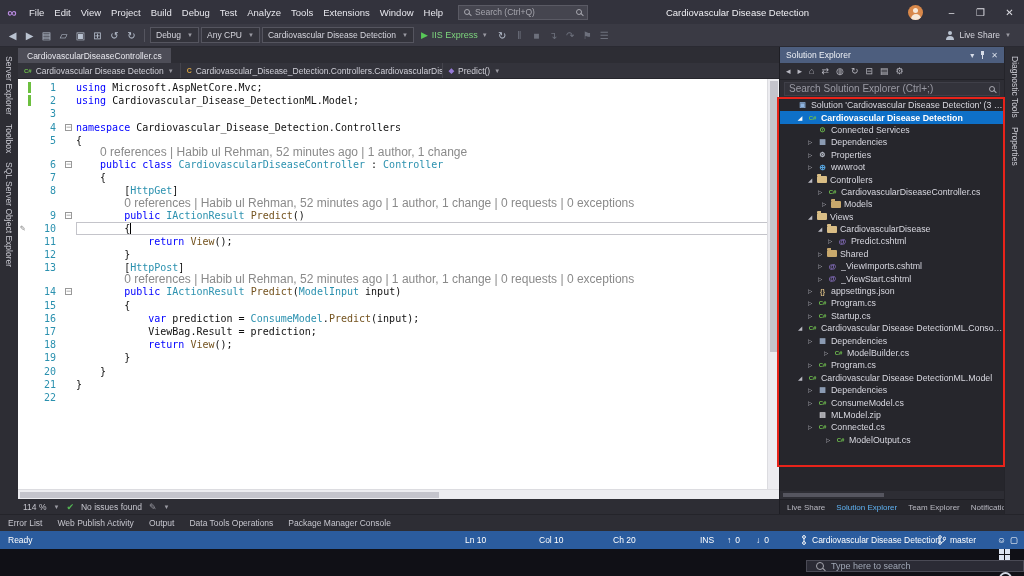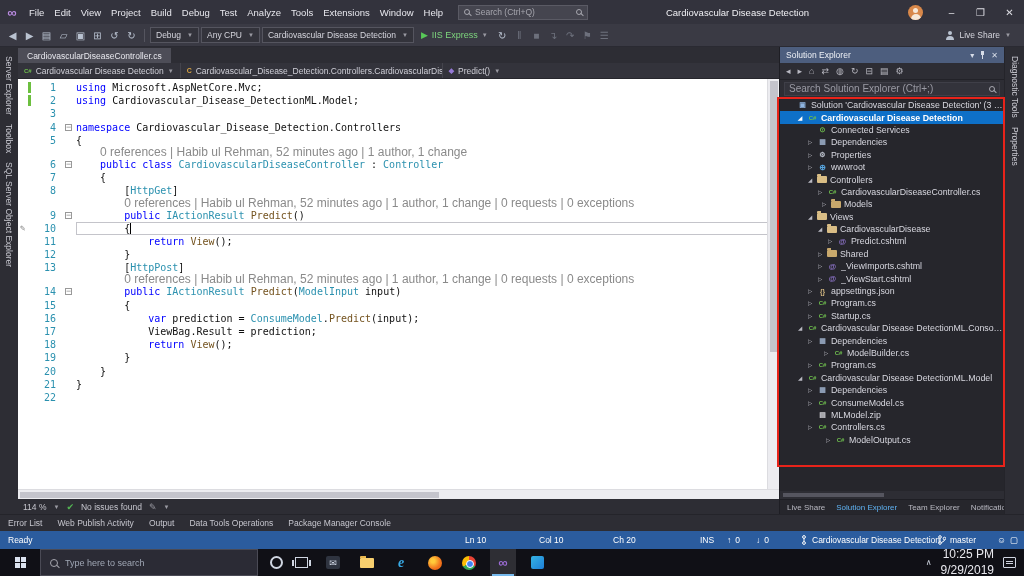--- a/index.html
+++ b/index.html
@@ -133,21 +133,21 @@
 
   
   .statusbar { position:absolute; left:0; right:0; bottom:27px; height:18px; background:#2b5c9e;
                color:#fff; font-size:8.5px; line-height:18px; }
   .sb-abs { position:absolute; top:0; white-space:nowrap; display:flex; align-items:center; height:18px; gap:4px; }
   .sb-pos span { display:inline-block; }
   .sb-svg { display:block; }
 
   
   .taskbar { position:absolute; left:0; right:0; bottom:0; height:27px; background:#101016;
-             display:flex; align-items:center; color:#e8e8ee; }
+             display:flex; align-items:flex-end; color:#e8e8ee;flex-direction:column; }
   .start { width:40px; height:27px; display:flex; align-items:center; justify-content:center; }
   .winlogo { display:grid; grid-template-columns:5px 5px; grid-template-rows:5px 5px; gap:1px; }
   .winlogo i { background:#dce3f0; display:block; }
   .tb-searchbox { width:218px; height:27px; background:#2b2b35; border:1px solid #4a4a55;
                   display:flex; align-items:center; gap:7px; padding:0 9px; color:#9fa6b4; font-size:9px; }
   .cortana { width:13px; height:13px; border-radius:50%; border:2px solid #d0d6e2; margin:0 12px; flex:none; }
   .taskview { width:13px; height:11px; border:1px solid #d0d6e2; margin-right:8px; position:relative; flex:none; }
   .taskview::before { content:''; position:absolute; left:-4px; top:2px; width:2px; height:6px; background:#d0d6e2; }
   .taskview::after { content:''; position:absolute; right:-4px; top:2px; width:2px; height:6px; background:#d0d6e2; }
   .app-ico { width:26px; height:27px; display:flex; align-items:center; justify-content:center;
@@ -623,21 +623,21 @@
           <span class="tlabel">ConsumeModel.cs</span>
         </div>
         <div class="trow" style="padding-left: 26px;">
           <span class="arrow"></span>
           <span class="ticon ic-zip">▤</span>
           <span class="tlabel">MLModel.zip</span>
         </div>
         <div class="trow" style="padding-left: 26px;">
           <span class="arrow">▷</span>
           <span class="ticon ic-cs">C#</span>
-          <span class="tlabel">Controllers.cs</span>
+          <span class="tlabel">Connected.cs</span>
         </div>
         <div class="trow" style="padding-left: 44px;">
           <span class="arrow">▷</span>
           <span class="ticon ic-cs">C#</span>
           <span class="tlabel">ModelOutput.cs</span>
         </div>
       </div>
     <div class="solx-hscroll">
       <div class="solx-hthumb"></div>
     </div>

